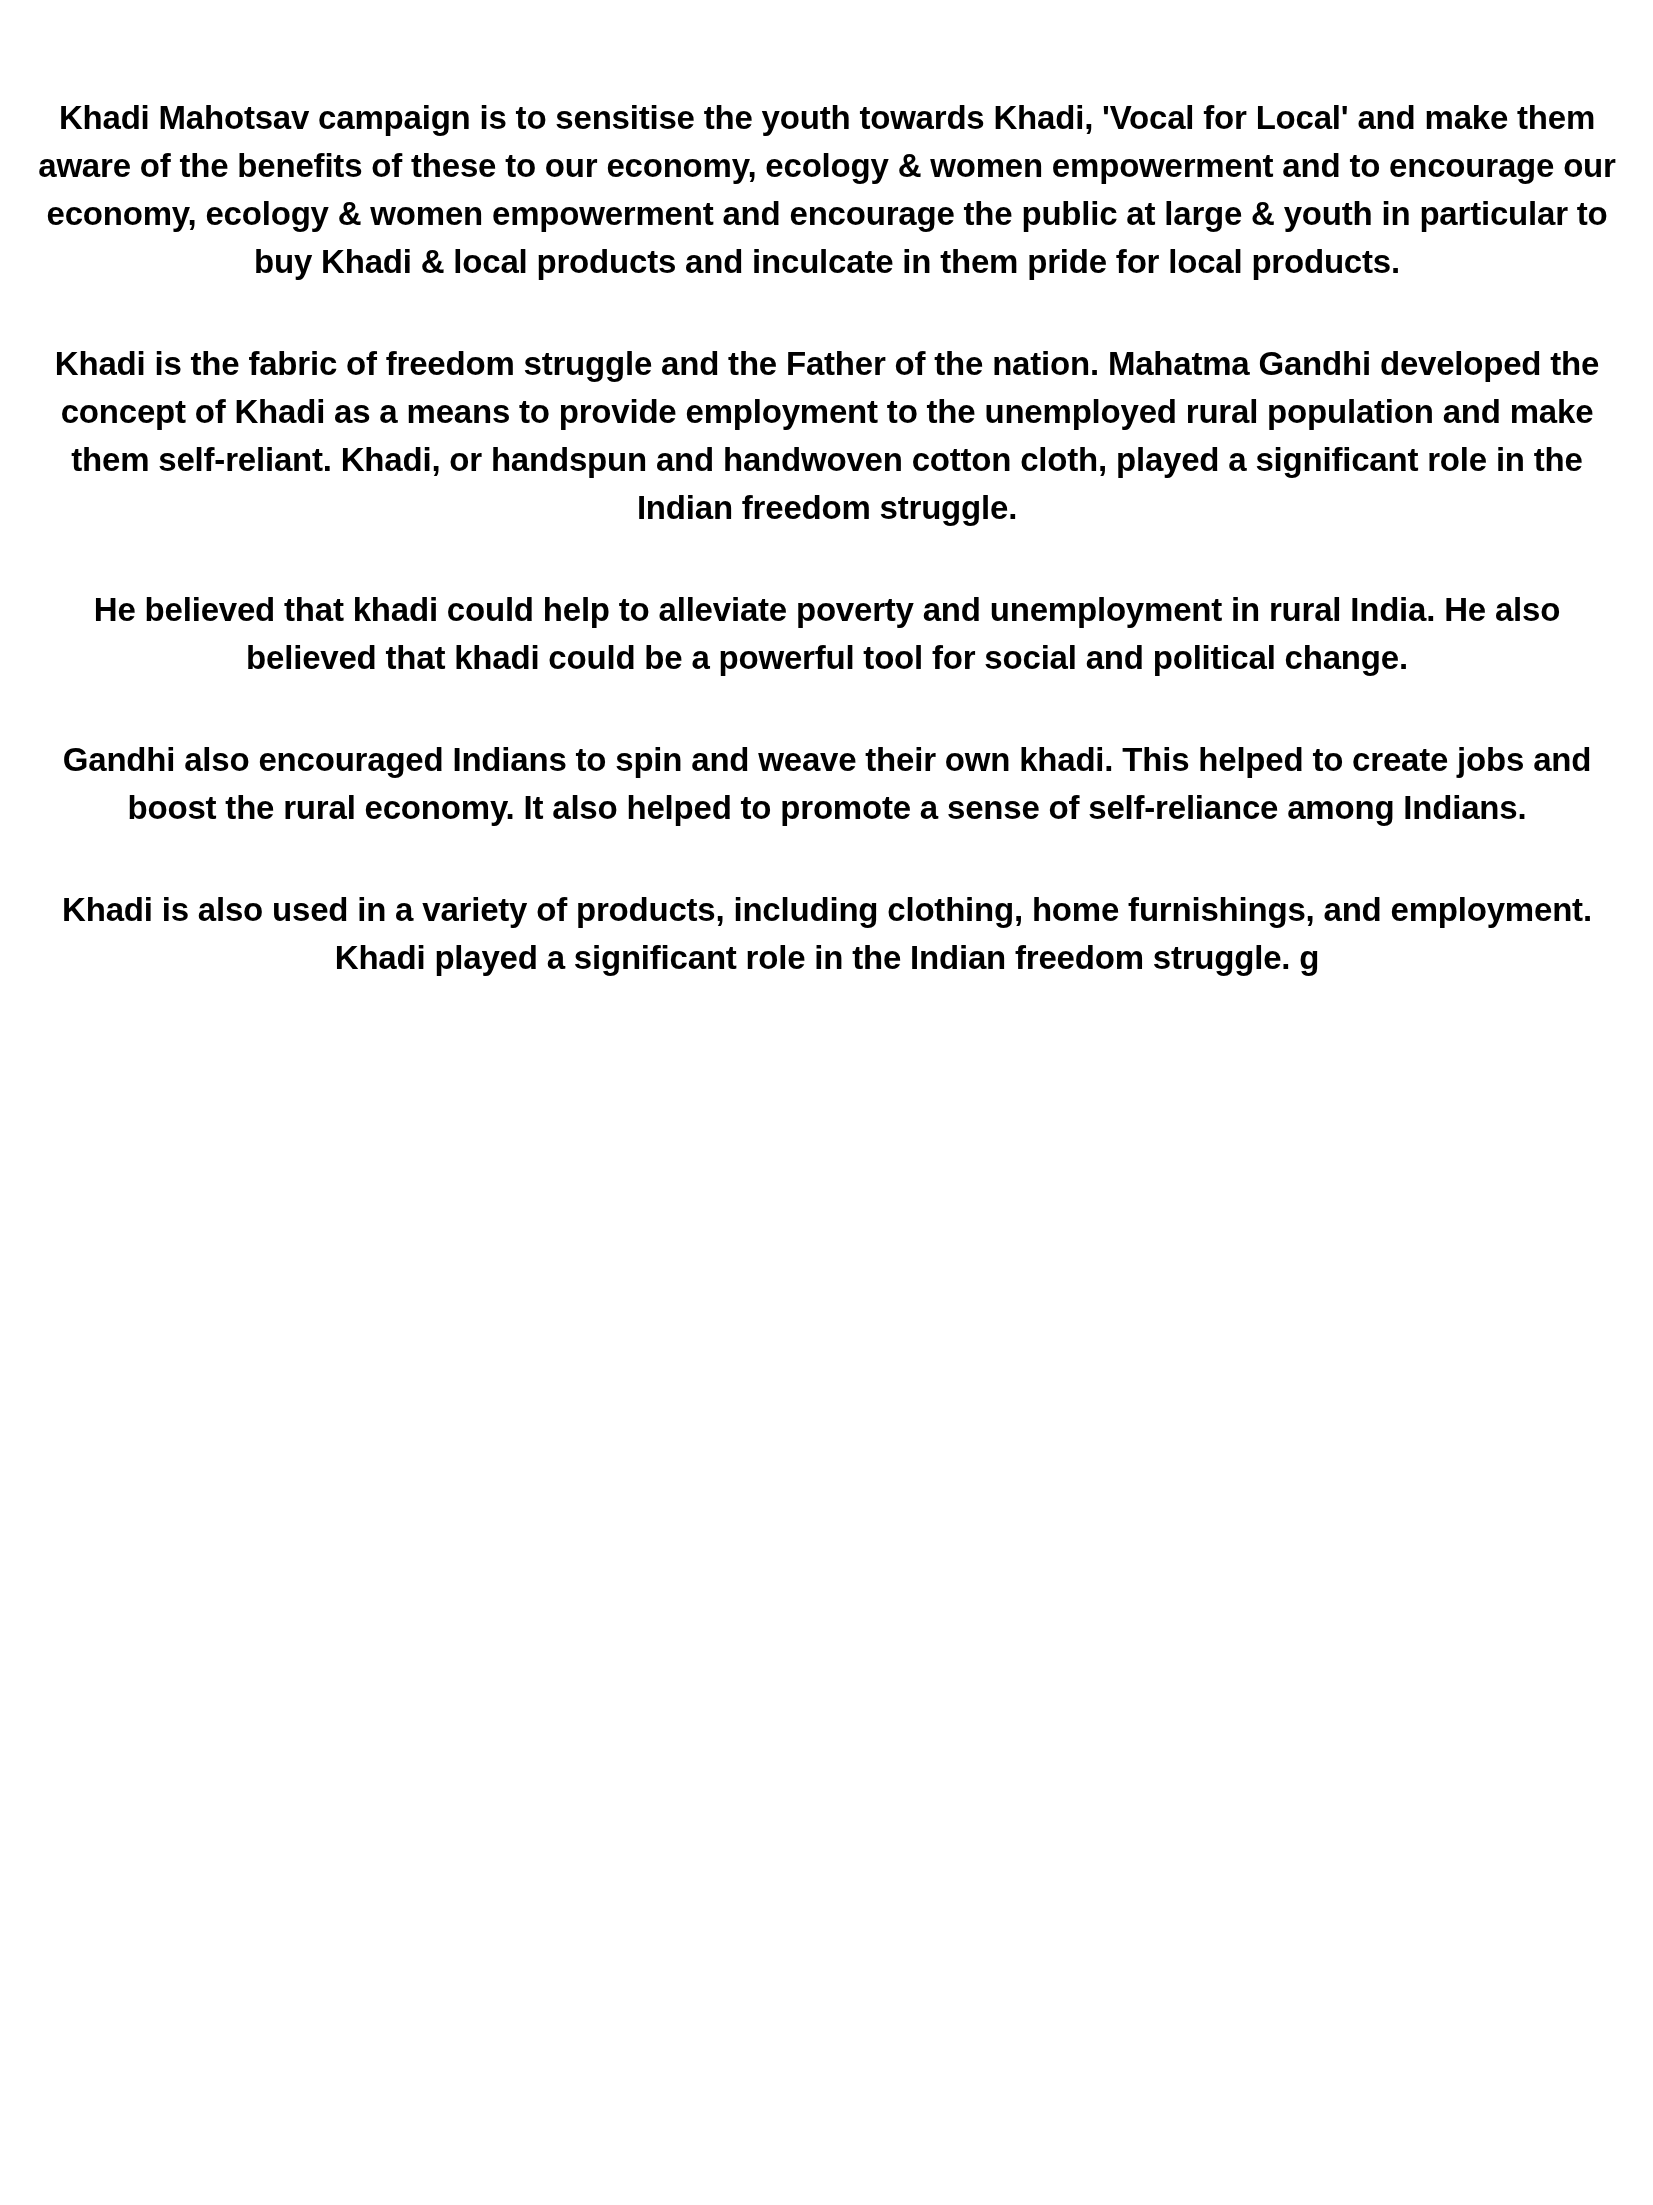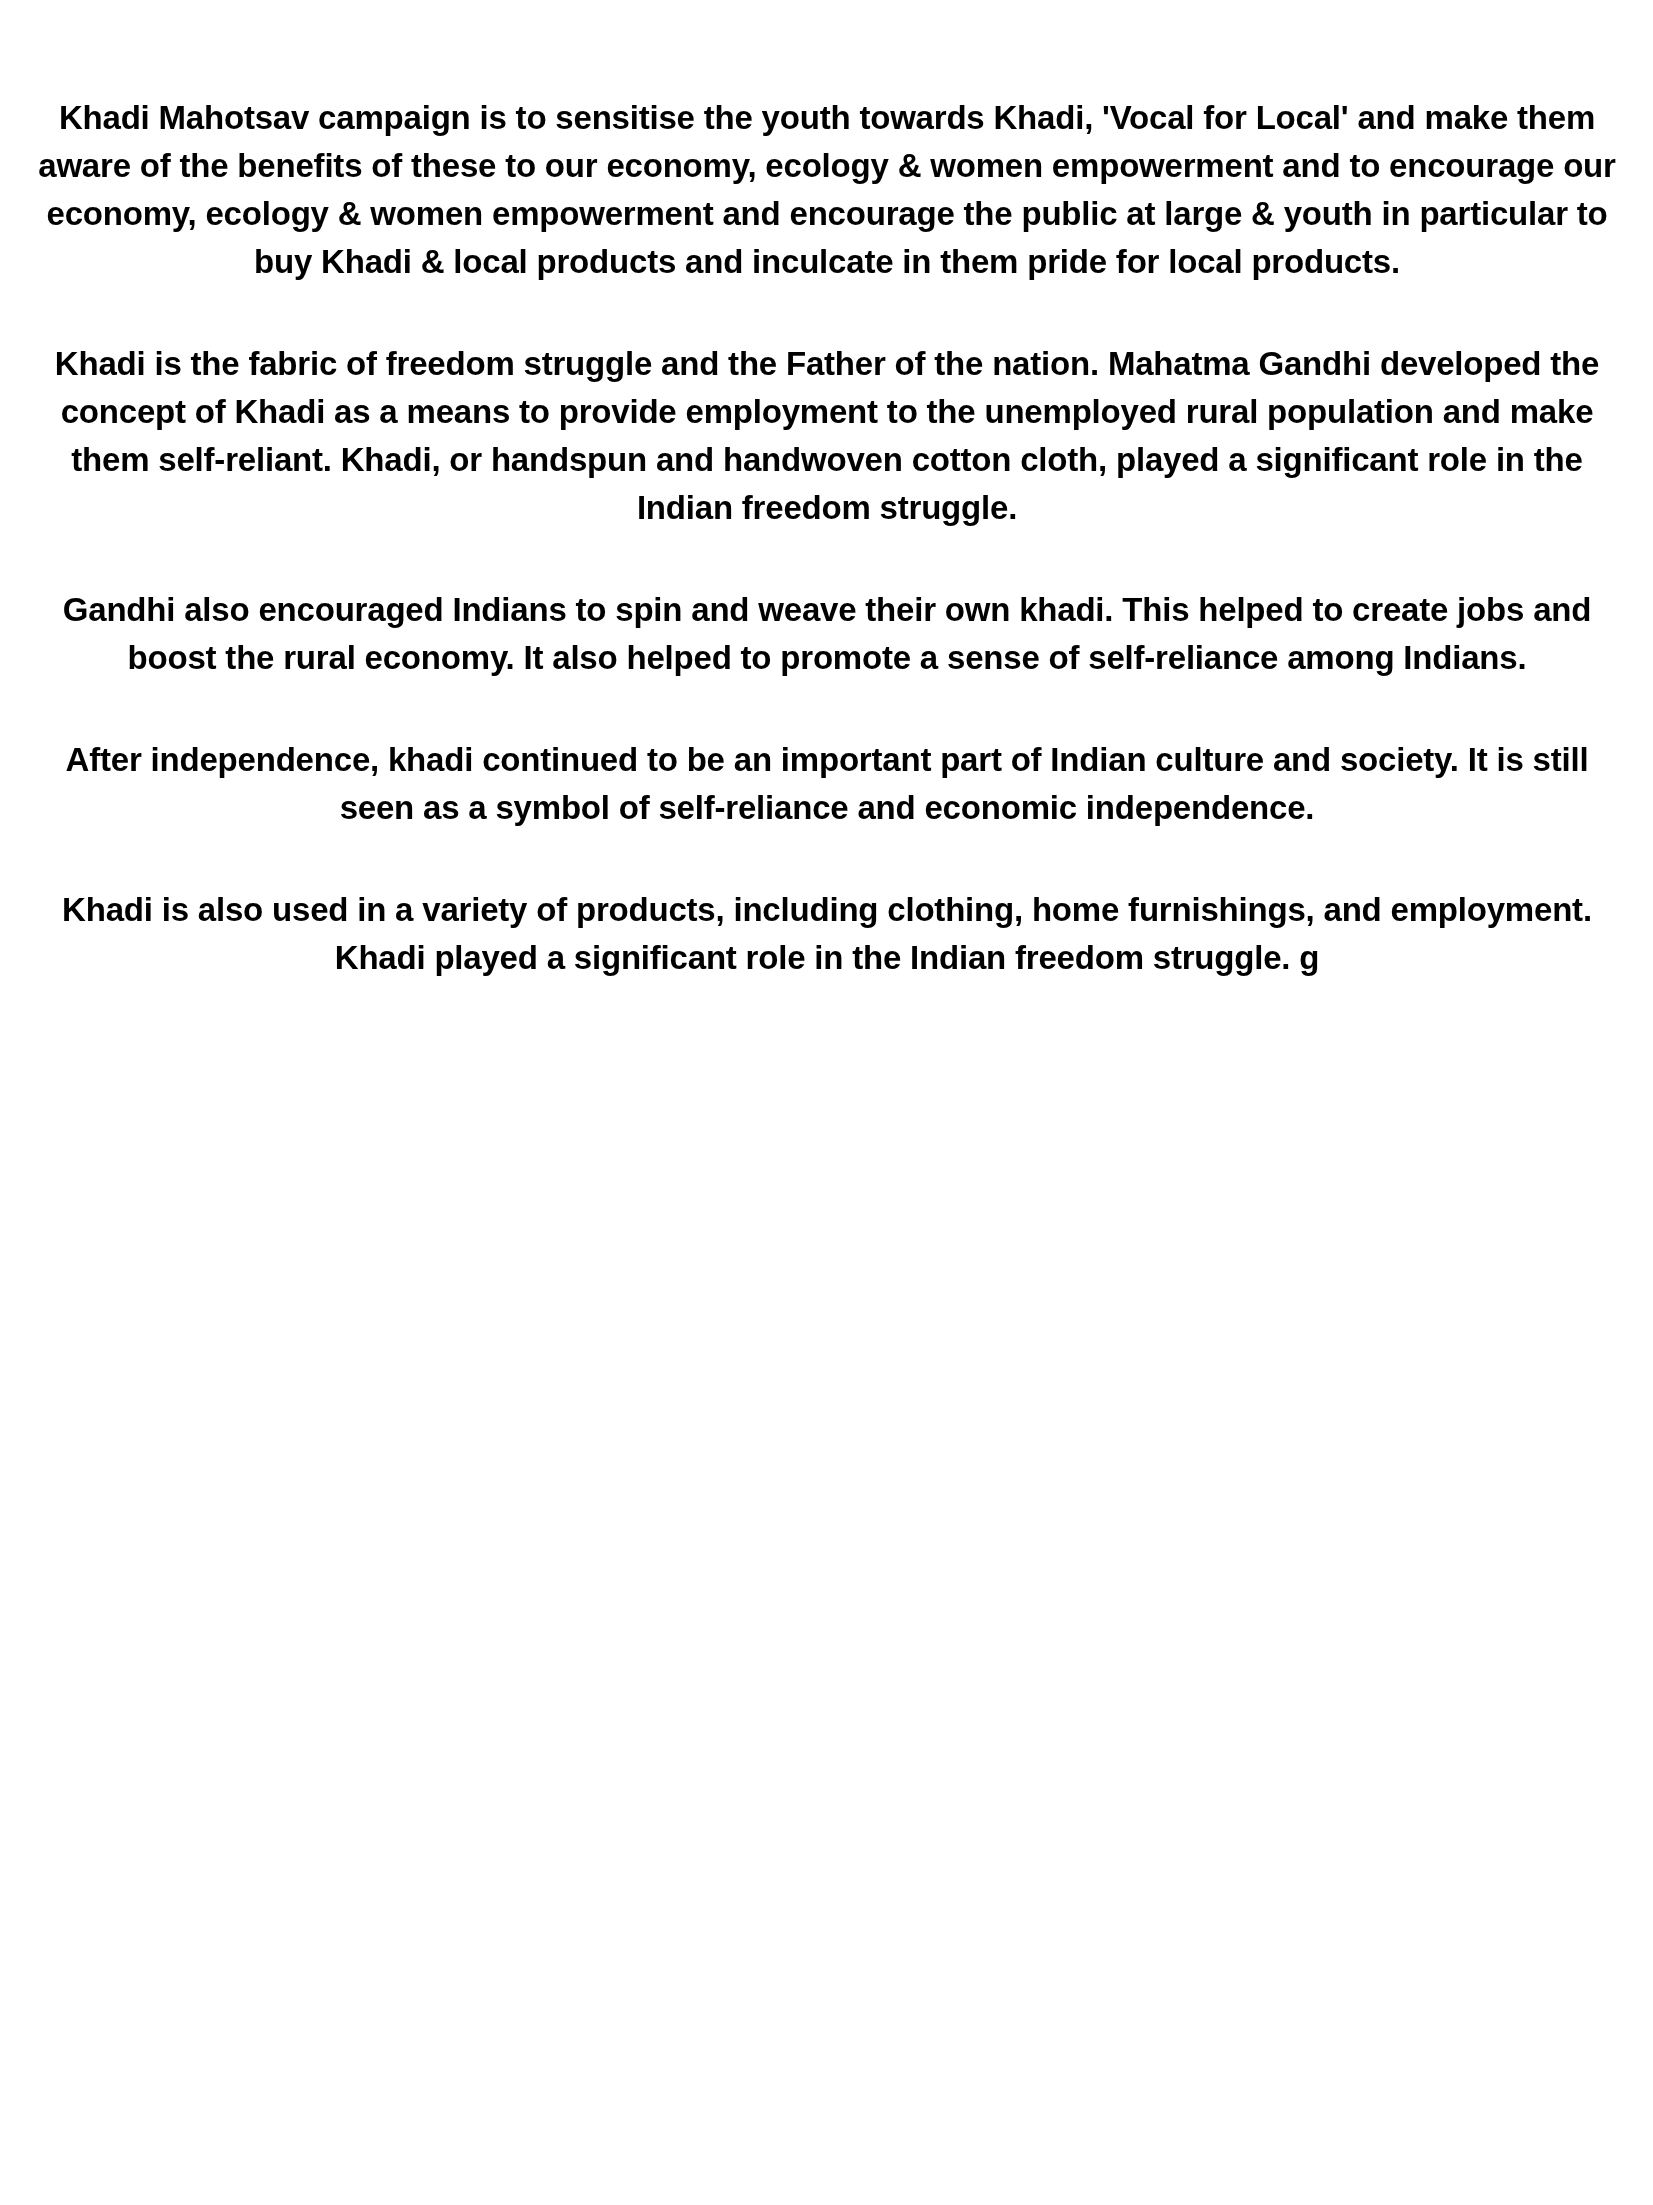--- a/index.html
+++ b/index.html
@@ -29,17 +29,17 @@
     line-height: 48px;
     letter-spacing: -0.2px;
   }
 </style>
 </head>
 <body style="background: rgb(255, 255, 255);">
 
 <main class="page" style="color: rgb(0, 0, 0);">
   <p>Khadi Mahotsav campaign is to sensitise the youth towards Khadi, 'Vocal for Local' and make them aware of the benefits of these to our economy, ecology &amp; women empowerment and to encourage our economy, ecology &amp; women empowerment and encourage the public at large &amp; youth in particular to buy Khadi &amp; local products and inculcate in them pride for local products.</p>
   <p>Khadi is the fabric of freedom struggle and the Father of the nation. Mahatma Gandhi developed the concept of Khadi as a means to provide employment to the unemployed rural population and make them self-reliant. Khadi, or handspun and handwoven cotton cloth, played a significant role in the Indian freedom struggle.</p>
+  <p>He believed that khadi could help to alleviate poverty and unemployment in rural India. He also believed that khadi could be a powerful tool for social and political change.</p>
   <p>Gandhi also encouraged Indians to spin and weave their own khadi. This helped to create jobs and boost the rural economy. It also helped to promote a sense of self-reliance among Indians.</p>
-  <p>After independence, khadi continued to be an important part of Indian culture and society. It is still seen as a symbol of self-reliance and economic independence.</p>
   <p>Khadi is also used in a variety of products, including clothing, home furnishings, and employment. Khadi played a significant role in the Indian freedom struggle. g</p>
 </main>
 
 
 </body></html>

